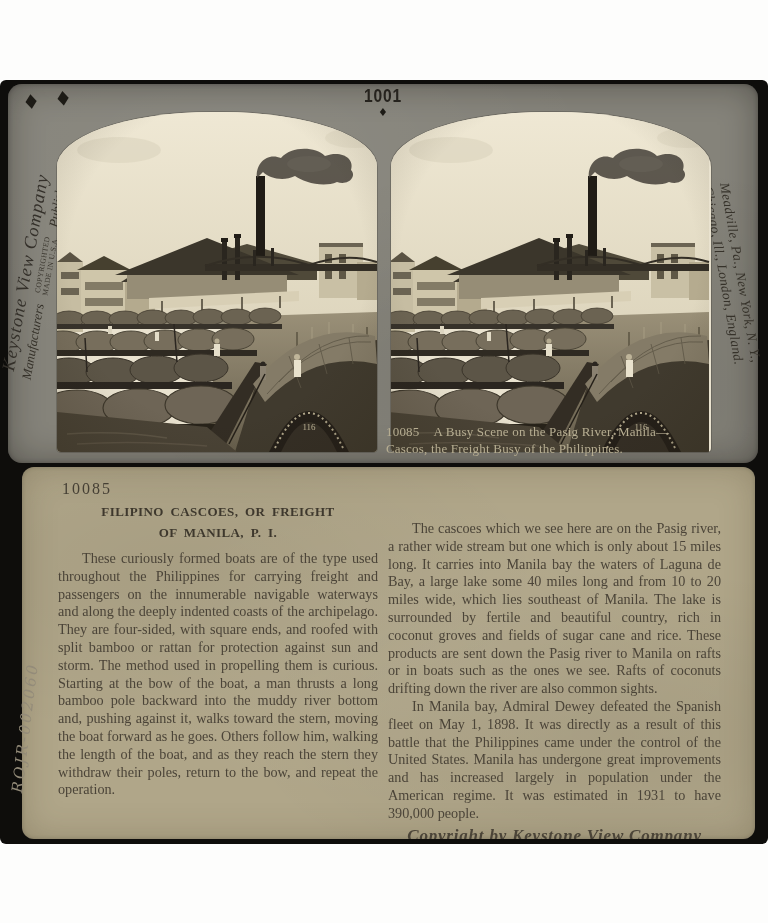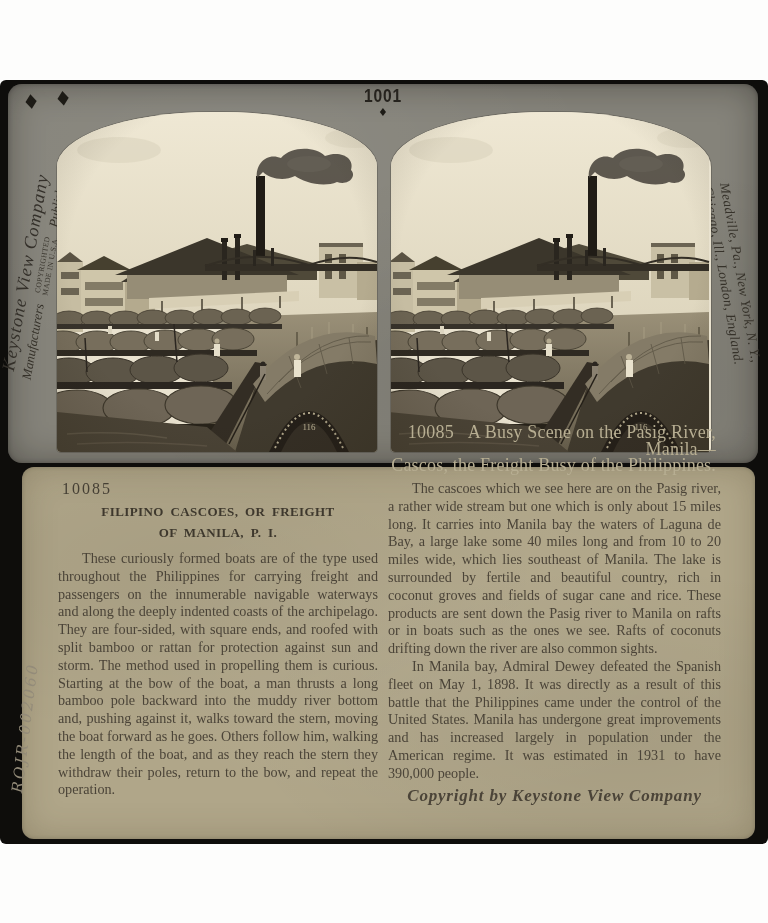--- a/index.html
+++ b/index.html
@@ -32,34 +32,34 @@
   .imprint-tiny span{display:block;}
   .imprint-addr{font-style:italic;font-size:13.5px;line-height:17px;letter-spacing:.3px;}
 
   .photo{position:absolute;top:28px;width:320px;height:340px;overflow:hidden;
          border-radius:155px 155px 4px 4px / 55px 55px 4px 4px;background:#e9e2cf;
          box-shadow:0 0 0 1px rgba(40,36,28,.25);}
   .photo.left{left:49px;}
   .photo.right{left:383px;}
   .photo svg{display:block;width:320px;height:340px;}
 
-  .caption{position:absolute;left:378px;top:340px;width:330px;text-align:right;color:#b7ae92;
-           font-size:18px;line-height:16.5px;letter-spacing:.2px;z-index:5;}
+  .caption{position:absolute;left:378px;top:340px;width:330px;text-align:left;color:#b7ae92;
+           font-size:13px;line-height:16.5px;letter-spacing:.2px;z-index:5;}
   .caption .cap-num{margin-right:14px;}
 
   
   .card-back{position:absolute;left:22px;top:467px;width:733px;height:372px;background:#b0a689;
              border-radius:12px;overflow:hidden;color:#4b4438;
              box-shadow:inset 0 0 34px rgba(66,54,32,.25),inset 0 0 4px rgba(0,0,0,.2);
              background-image:radial-gradient(ellipse at 22% 28%,rgba(0,0,0,.05),transparent 45%),
                               radial-gradient(ellipse at 82% 72%,rgba(0,0,0,.06),transparent 45%),
                               radial-gradient(ellipse at 55% 50%,rgba(255,255,255,.05),transparent 60%);}
   .col{position:absolute;top:13px;}
   .col.left-col{left:36px;width:320px;}
-  .col.right-col{left:366px;width:333px;}
+  .col.right-col{left:366px;width:333px;margin-top:40px;}
   .cat-num{font-size:16px;letter-spacing:2px;color:#453f34;padding-left:4px;}
   .back-title{margin:3px 0 7px 0;text-align:center;font-weight:bold;font-size:13px;line-height:21px;
               color:#3e382d;letter-spacing:.4px;word-spacing:3px;}
   .body-par{margin:0;text-align:justify;text-indent:24px;font-size:14.2px;line-height:17.8px;color:#4b4438;}
   .copyright{margin-top:3px;text-align:center;font-style:italic;font-weight:bold;font-size:17px;
              letter-spacing:.8px;color:#4b4438;}
   .handwriting{position:absolute;left:-72px;top:716px;width:200px;height:24px;text-align:center;
                transform:rotate(-83deg);font-family:"DejaVu Serif",serif;font-style:italic;
                font-size:15px;letter-spacing:2.5px;color:#938b79;z-index:6;}
 </style>

